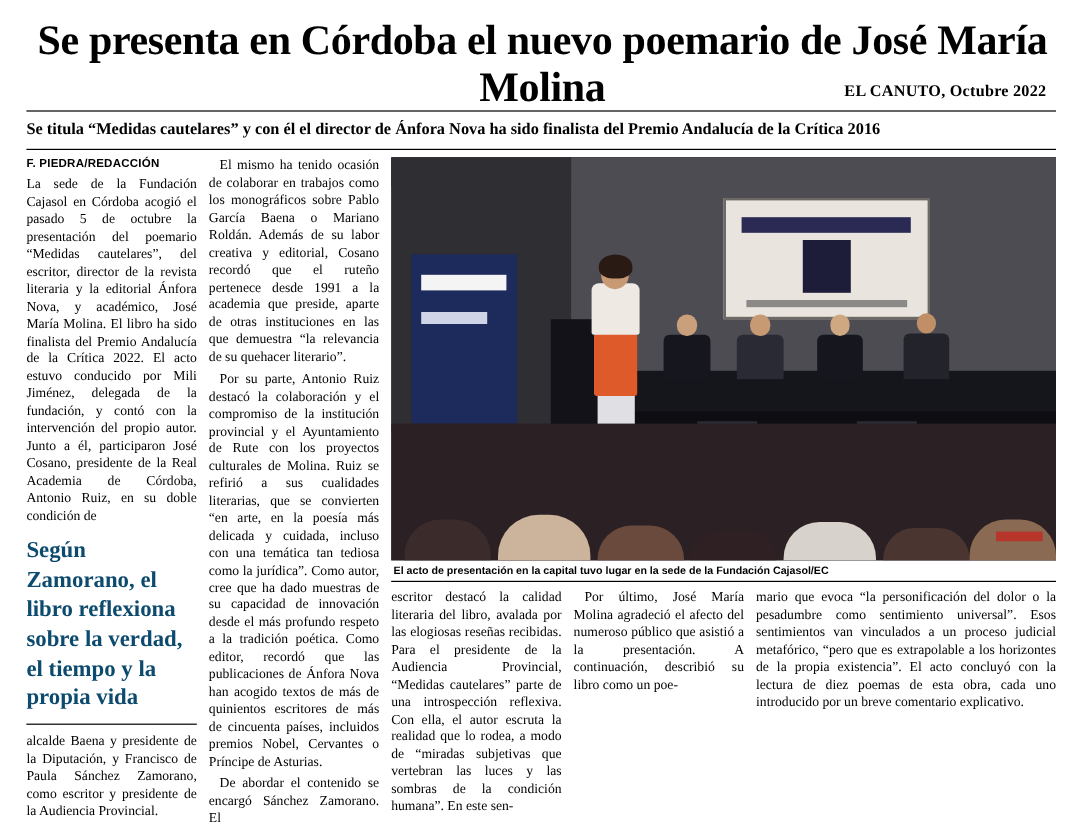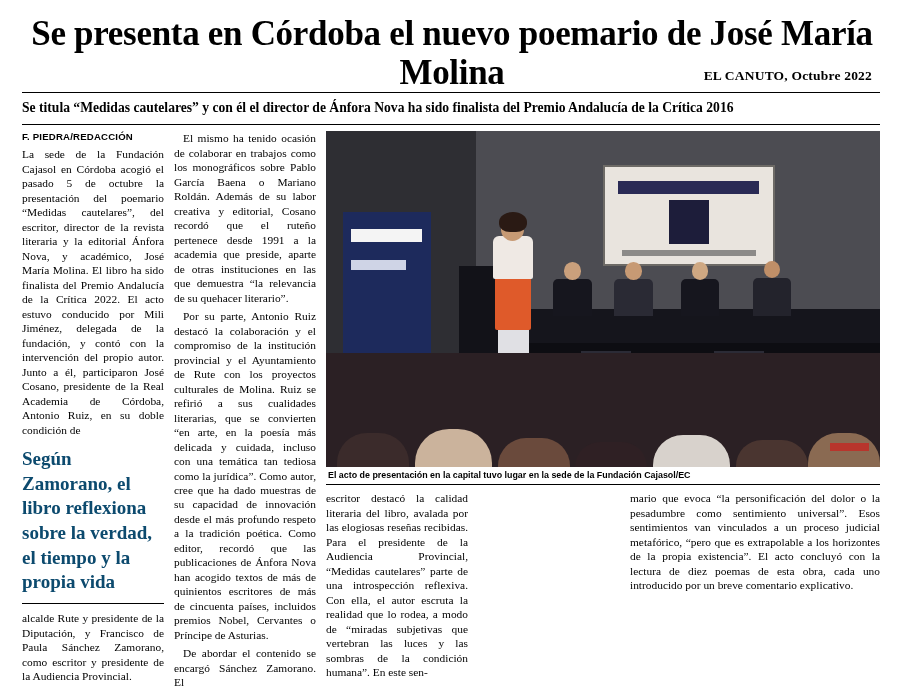--- a/index.html
+++ b/index.html
@@ -196,21 +196,21 @@
 
   <hr class="rule thin">
 
   <div class="content">
 
     <div class="col">
       <div class="byline">F. PIEDRA/REDACCIÓN</div>
       <p class="body">La sede de la Fundación Cajasol en Córdoba acogió el pasado 5 de octubre la presentación del poemario “Medidas cautelares”, del escritor, director de la revista literaria y la editorial Ánfora Nova, y académico, José María Molina. El libro ha sido finalista del Premio Andalucía de la Crítica 2022. El acto estuvo conducido por Mili Jiménez, delegada de la fundación, y contó con la intervención del propio autor. Junto a él, participaron José Cosano, presidente de la Real Academia de Córdoba, Antonio Ruiz, en su doble condición de</p>
       <div class="pullquote">Según Zamorano, el libro reflexiona sobre la verdad, el tiempo y la propia vida</div>
       <hr class="pq-rule">
-      <p class="body">alcalde Rute y presidente de la Diputación, y Francisco de Paula Sánchez Zamorano, como escritor y presidente de la Audiencia Provincial.</p>
+      <p class="body">alcalde Baena y presidente de la Diputación, y Francisco de Paula Sánchez Zamorano, como escritor y presidente de la Audiencia Provincial.</p>
       <p class="body indent">Cosano repasó los aspectos más destacados de la trayectoria de José María Molina, en su doble vertiente de escritor y edi-</p>
     </div>
 
     <div class="col">
       <p class="body indent">El mismo ha tenido ocasión de colaborar en trabajos como los monográficos sobre Pablo García Baena o Mariano Roldán. Además de su labor creativa y editorial, Cosano recordó que el ruteño pertenece desde 1991 a la academia que preside, aparte de otras instituciones en las que demuestra “la relevancia de su quehacer literario”.</p>
       <p class="body indent">Por su parte, Antonio Ruiz destacó la colaboración y el compromiso de la institución provincial y el Ayuntamiento de Rute con los proyectos culturales de Molina. Ruiz se refirió a sus cualidades literarias, que se convierten “en arte, en la poesía más delicada y cuidada, incluso con una temática tan tediosa como la jurídica”. Como autor, cree que ha dado muestras de su capacidad de innovación desde el más profundo respeto a la tradición poética. Como editor, recordó que las publicaciones de Ánfora Nova han acogido textos de más de quinientos escritores de más de cincuenta países, incluidos premios Nobel, Cervantes o Príncipe de Asturias.</p>
       <p class="body indent">De abordar el contenido se encargó Sánchez Zamorano. El</p>
     </div>
 
     <div class="right-block">
@@ -263,20 +263,21 @@
           </div>
         </div>
         <div class="caption">El acto de presentación en la capital tuvo lugar en la sede de la Fundación Cajasol/EC</div>
       </div>
 
       <div class="lower-cols">
         <div class="col">
           <p class="body">escritor destacó la calidad literaria del libro, avalada por las elogiosas reseñas recibidas. Para el presidente de la Audiencia Provincial, “Medidas cautelares” parte de una introspección reflexiva. Con ella, el autor escruta la realidad que lo rodea, a modo de “miradas subjetivas que vertebran las luces y las sombras de la condición humana”. En este sen-</p>
         </div>
         <div class="col">
+          <p class="body indent">Por último, José María Molina agradeció el afecto del numeroso público que asistió a la presentación. A continuación, describió su libro como un poe-</p>
         </div>
         <div class="col wide">
           <p class="body">mario que evoca “la personificación del dolor o la pesadumbre como sentimiento universal”. Esos sentimientos van vinculados a un proceso judicial metafórico, “pero que es extrapolable a los horizontes de la propia existencia”. El acto concluyó con la lectura de diez poemas de esta obra, cada uno introducido por un breve comentario explicativo.</p>
         </div>
       </div>
 
     </div>
   </div>
 </div>
 

